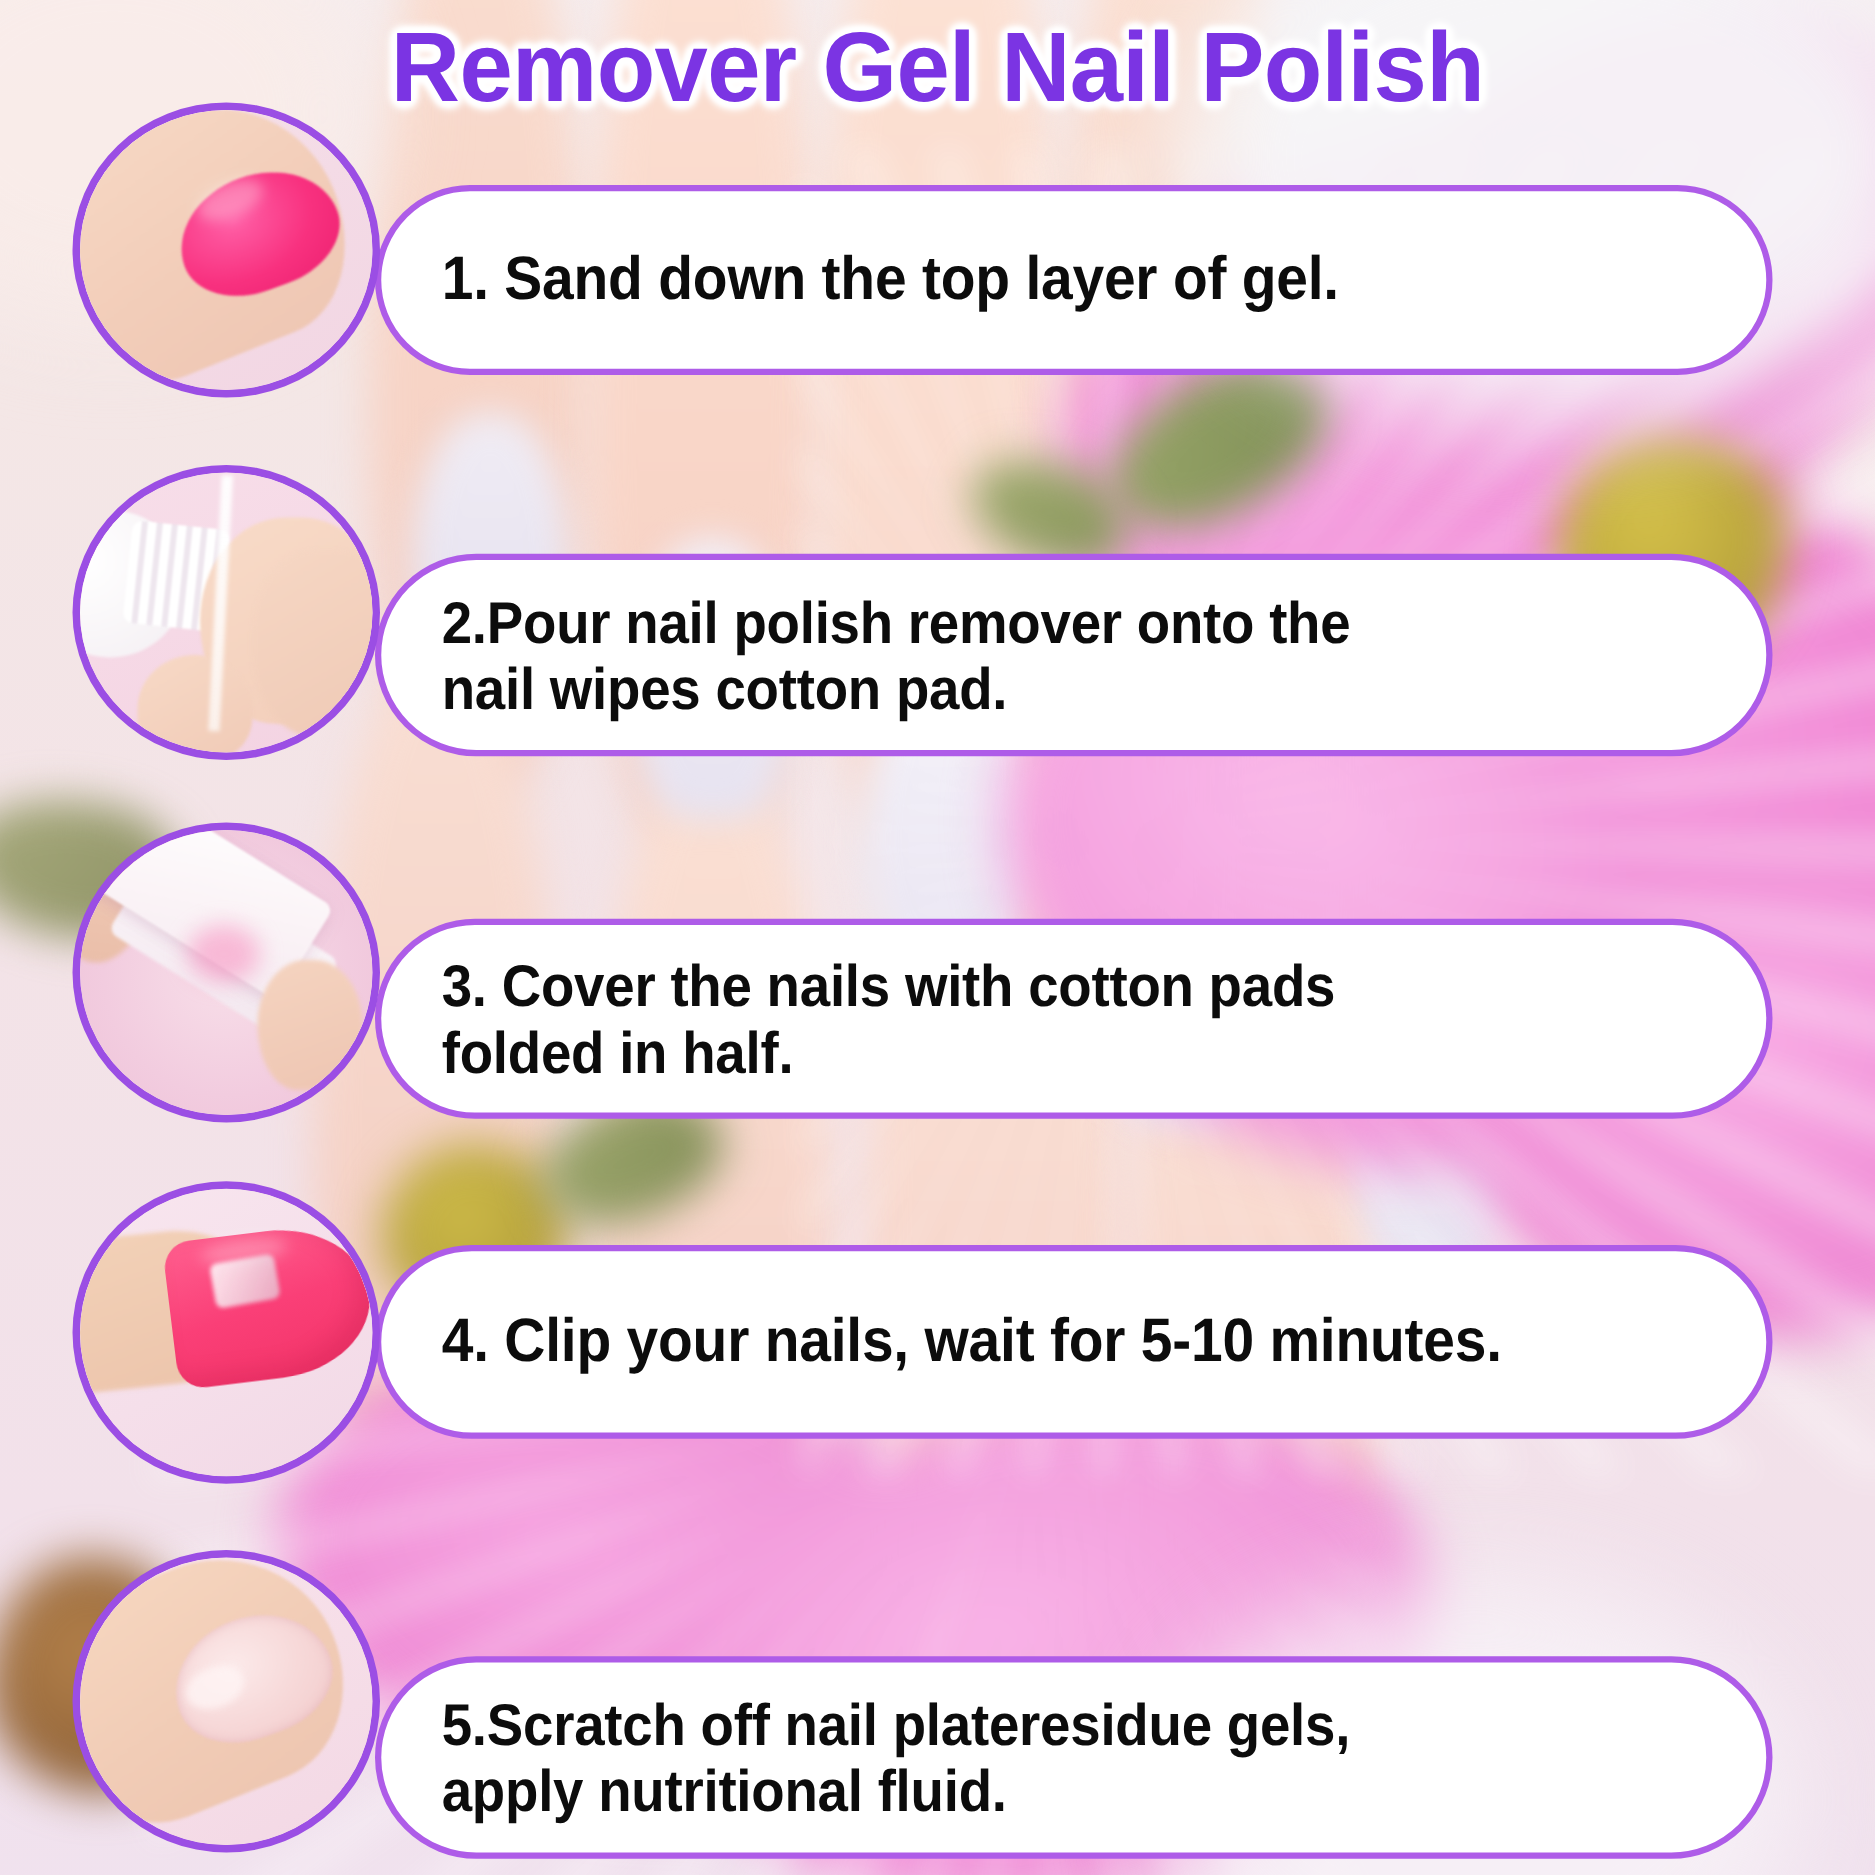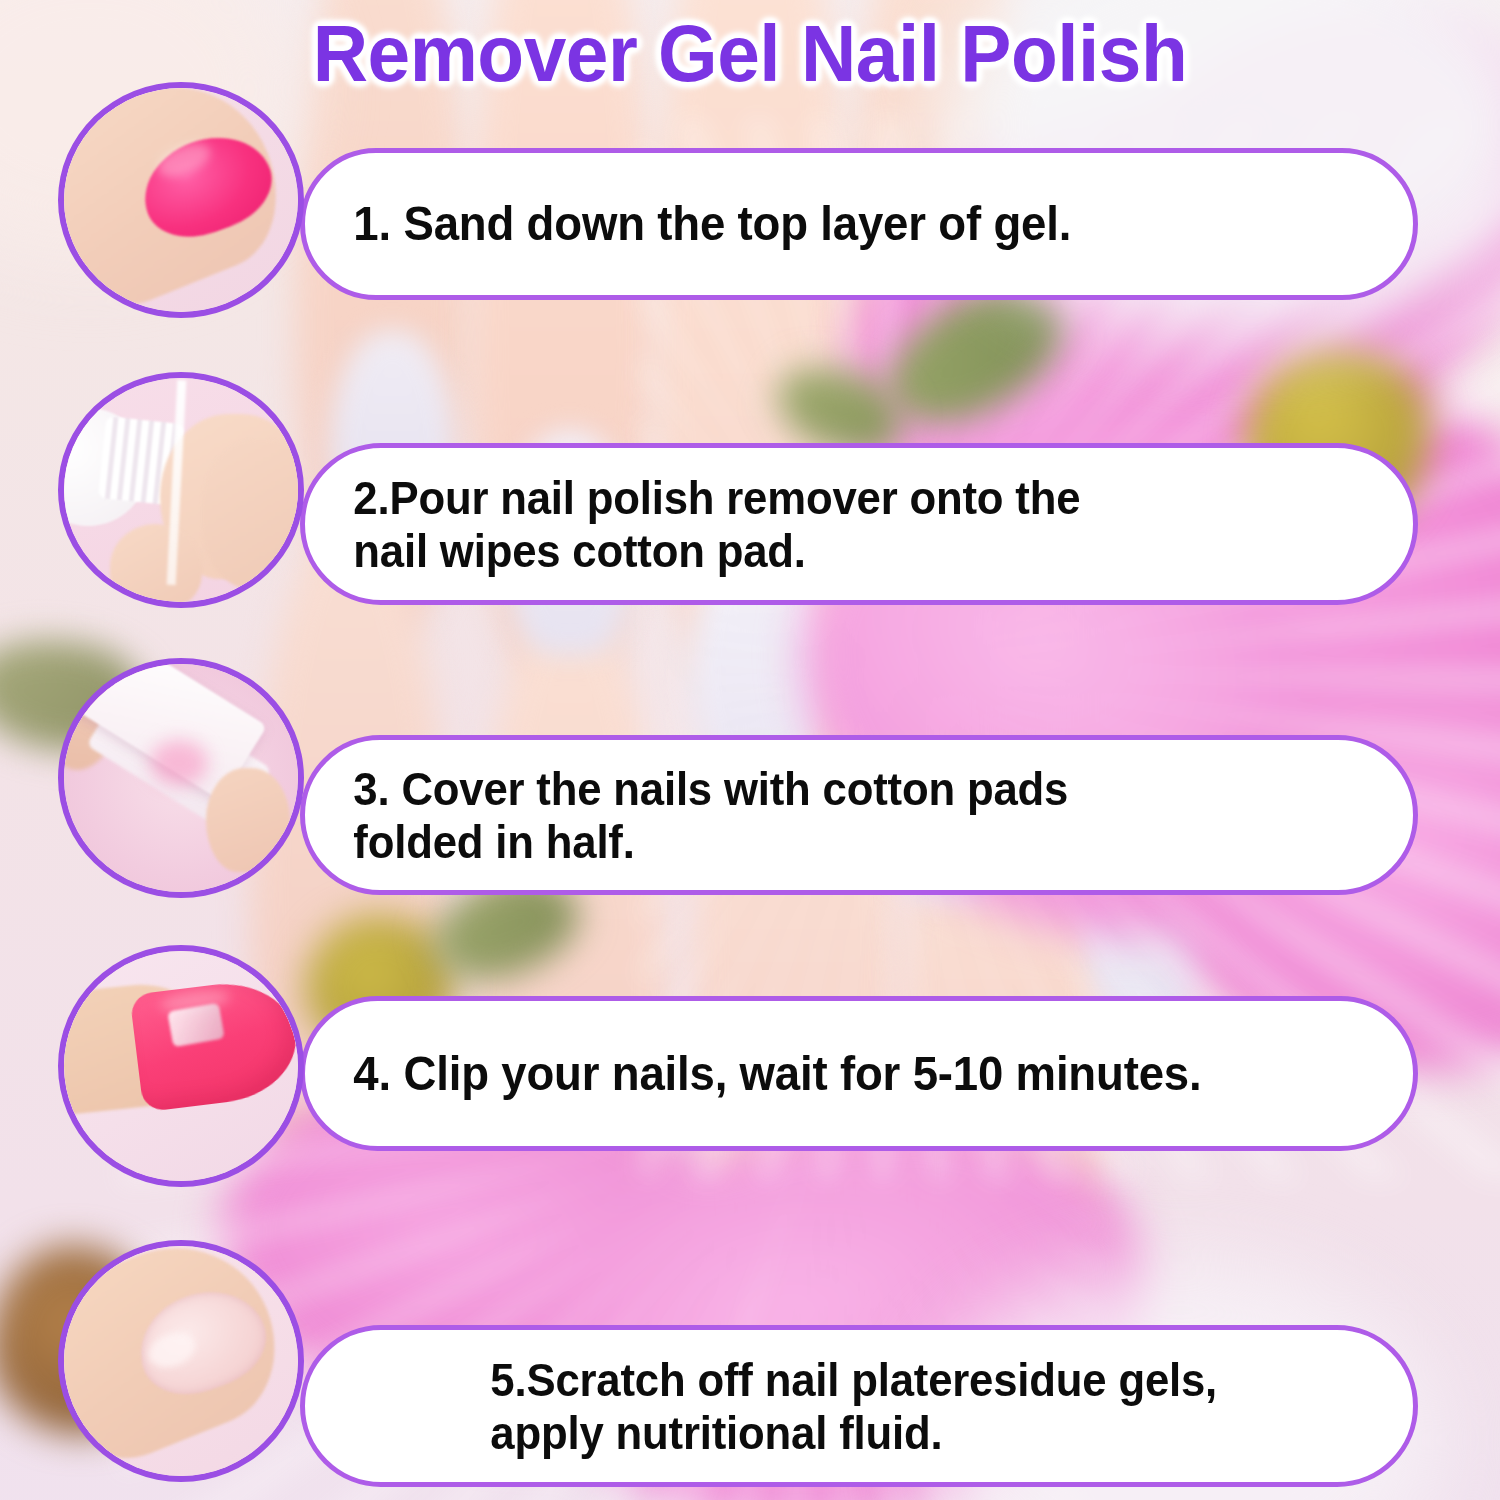--- a/index.html
+++ b/index.html
@@ -285,21 +285,21 @@
           <div class="t4-bg"></div>
           <div class="t4-finger"></div>
           <div class="t4-clip"></div>
           <div class="t4-shine"></div>
           <div class="t4-mark"></div>
         </div>
       </div>
     </div>
 
     <div class="row">
-      <div class="bar" style="left:300px;top:1325px;width:1118px;height:162px;justify-content:center;">
+      <div class="bar" style="left:300px;top:1325px;width:1118px;height:162px;">
         <div class="bar-text">5.Scratch off nail plateresidue gels,
 apply nutritional fluid.</div>
       </div>
       <div class="thumb" style="left:58px;top:1240px;width:246px;height:242px;">
         <div class="inner">
           <div class="t5-bg"></div>
           <div class="t5-finger"></div>
           <div class="t5-nail"></div>
           <div class="t5-lune"></div>
         </div>

